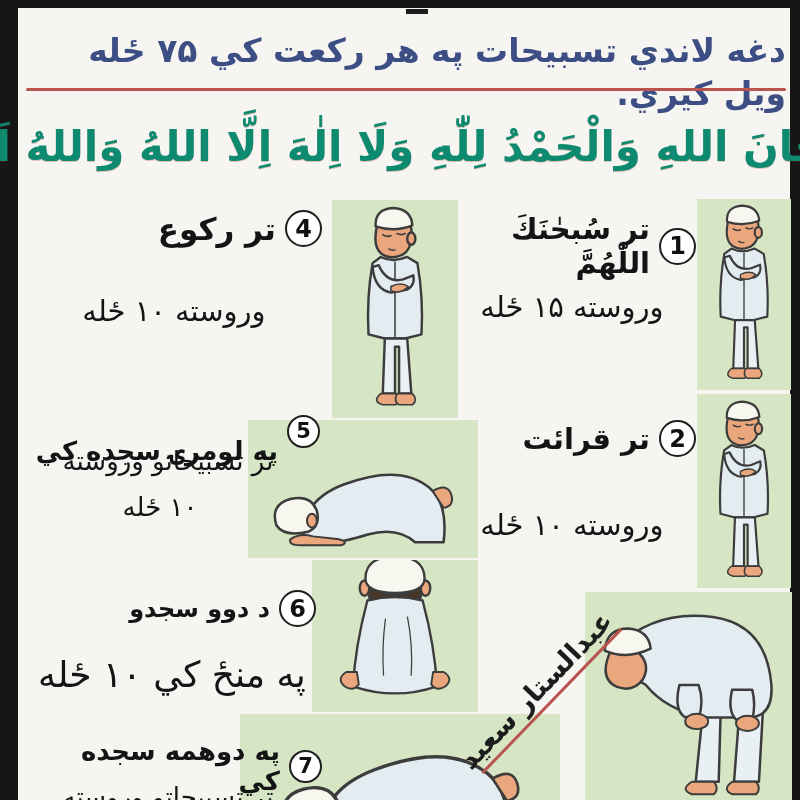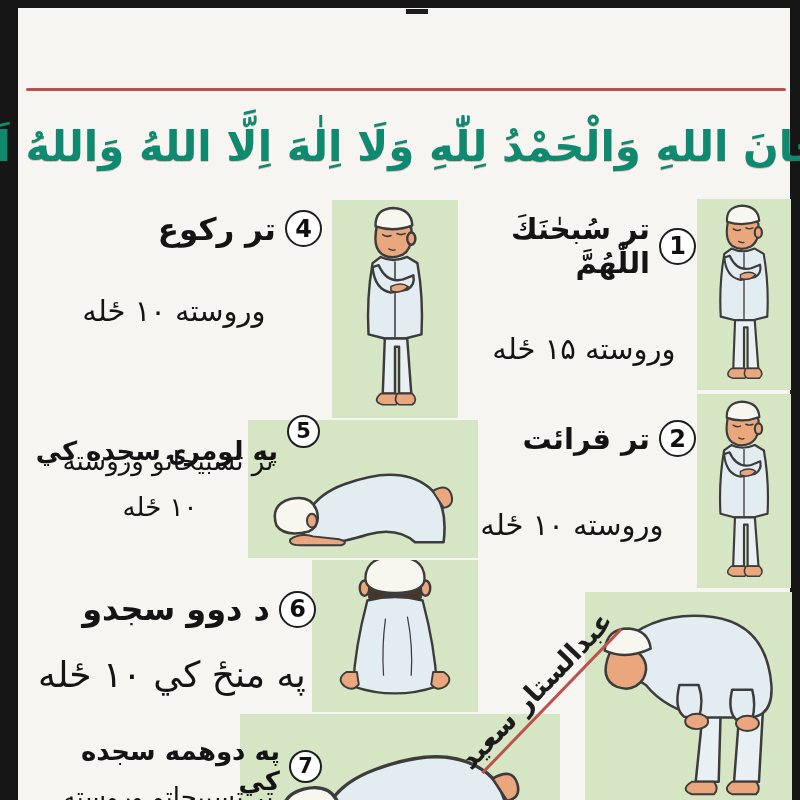--- a/index.html
+++ b/index.html
@@ -114,29 +114,30 @@
         <path d="M17 59 q2 -23 25 -23 q21 2 23 21 q-25 12 -48 2 z" fill="#f8f7ef"></path>
       </g>
     </symbol>
   </defs>
 </svg>
 
 <div id="stage">
   <div id="paper"></div>
   <div id="top-dash" class="abs"></div>
 
+  <div id="header-text" class="abs rtl" dir="rtl">دغه لاندي تسبيحات په هر ركعت كي ۷۵ ځله ويل كيري.</div>
   <div id="header-underline" class="abs"></div>
 
   <div id="tasbih-banner" class="abs rtl" dir="rtl">سُبْحَانَ اللهِ وَالْحَمْدُ لِلّٰهِ وَلَا اِلٰهَ اِلَّا اللهُ وَاللهُ اَكْبَر</div>
 
   <div class="abs rtl heading-row" dir="rtl" style="left:430px;top:212px;width:266px;">
     <span class="circled">1</span>
     <span class="step-line heading">تر سُبحٰنَكَ اللّٰهُمَّ</span>
   </div>
-  <div class="abs rtl step-line detail" dir="rtl" style="left:460px;top:290px;width:248px;margin-top:42px;">وروسته ۱۵ ځله</div>
+  <div class="abs rtl step-line detail" dir="rtl" style="left:448px;top:290px;width:248px;">وروسته ۱۵ ځله</div>
 
   <div class="abs rtl heading-row" dir="rtl" style="left:430px;top:420px;width:266px;">
     <span class="circled">2</span>
     <span class="step-line heading" style="letter-spacing:6px;text-align:right;">تر قرائت</span>
   </div>
   <div class="abs rtl step-line detail" dir="rtl" style="left:448px;top:508px;width:248px;">وروسته ۱۰ ځله</div>
 
   <div class="abs panel" style="left:697px;top:199px;width:94px;height:191px;">
     <svg width="92" height="188">
         <use href="#pose-standing"></use>
@@ -177,21 +178,21 @@
 
   <div class="abs rtl heading-row" dir="rtl" style="left:18px;top:396px;width:302px;">
     <span class="circled small">5</span>
     <span class="step-line heading" style="font-size:26px;margin-top:40px;">په لومرۍ سجده كي</span>
   </div>
   <div class="abs rtl step-line detail" dir="rtl" style="left:24px;top:446px;width:288px;font-size:26px;">تر تسبيحاتو وروسته</div>
   <div class="abs rtl step-line detail" dir="rtl" style="left:60px;top:492px;width:200px;font-size:26px;">۱۰ ځله</div>
 
   <div class="abs rtl heading-row" dir="rtl" style="left:36px;top:590px;width:280px;">
     <span class="circled">6</span>
-    <span class="step-line heading" style="font-size:32px;">د دوو سجدو</span>
+    <span class="step-line heading" style="font-size:24px;">د دوو سجدو</span>
   </div>
   <div class="abs rtl step-line detail" dir="rtl" style="left:28px;top:654px;width:288px;font-size:36px;">په منځ كي ۱۰ ځله</div>
 
   <div class="abs rtl heading-row" dir="rtl" style="left:16px;top:736px;width:306px;">
     <span class="circled small">7</span>
     <span class="step-line heading" style="font-size:26px;margin-left:46px;">په دوهمه سجده كي</span>
   </div>
   <div class="abs rtl step-line detail" dir="rtl" style="left:24px;top:782px;width:288px;font-size:26px;">تر تسبيحاتو وروسته</div>
 
   <div class="abs panel" style="left:585px;top:592px;width:207px;height:208px;">

